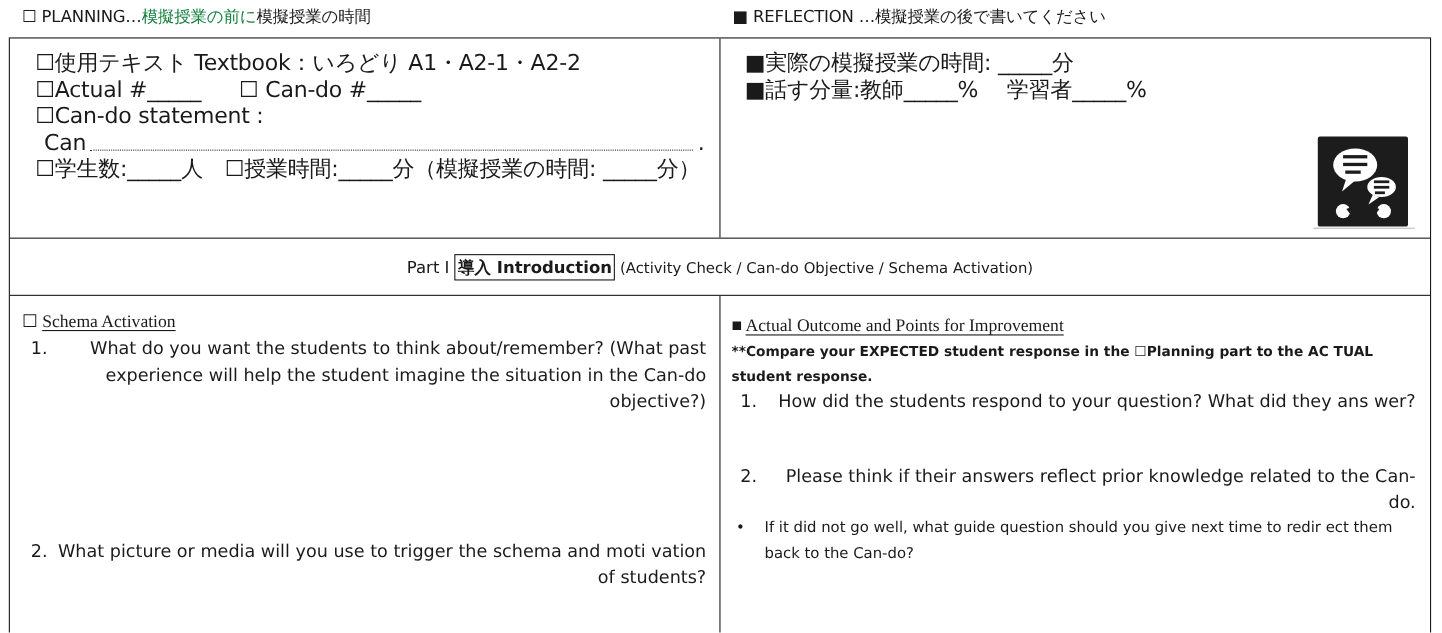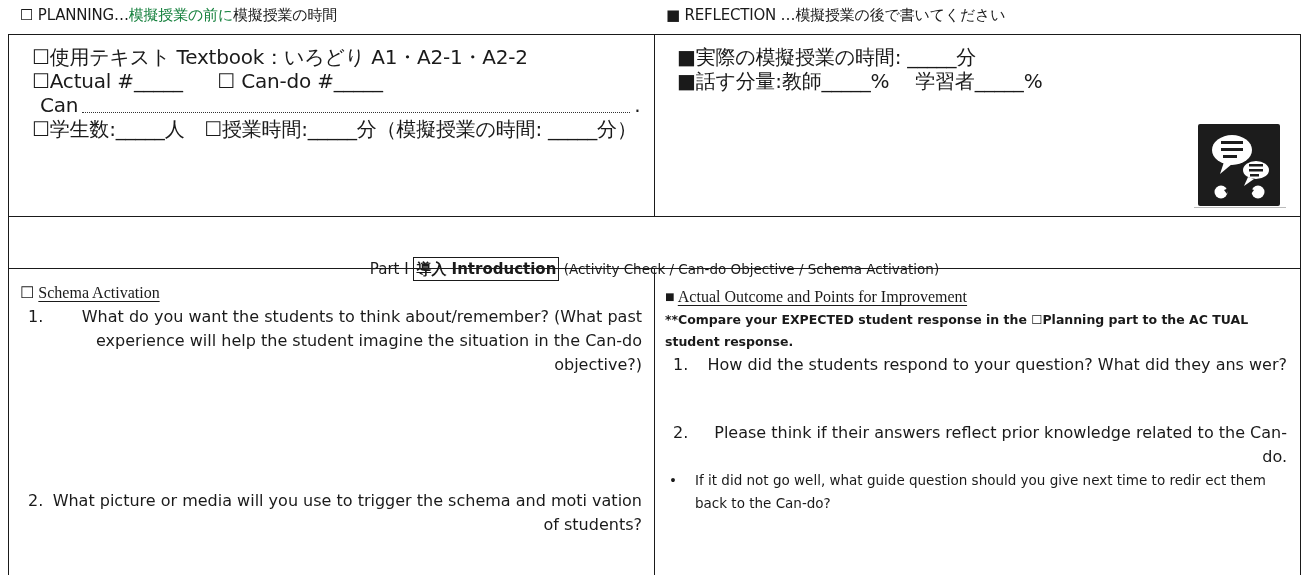--- a/index.html
+++ b/index.html
@@ -45,21 +45,21 @@
       position: absolute; left: 1189px; top: 89px; width: 82px; height: 82px;
       background: #1c1c1c; border-radius: 2px;
     }
     .icon-underline {
       position: absolute; left: 1185px; top: 172px; width: 92px; height: 1px;
       background: #bbbbbb;
     }
 
     .part-line {
       position: absolute; left: 0; right: 0; top: 14px; text-align: center;
-      font-size: 15px; line-height: 22px; white-space: nowrap; margin-top: 26px;
+      font-size: 15px; line-height: 22px; white-space: nowrap;
     }
     .part-line .small { font-size: 13.5px; }
     .boxed {
       display: inline-block; border: 1px solid #1a1a1a; padding: 0 2px;
       font-weight: bold; line-height: 22px;
     }
 
     .main .cell.l { padding: 12px 0 0 11px; }
     .main .cell.r { padding: 16px 0 0 10px; }
     .sec-title { font-size: 16px; line-height: 24px; white-space: nowrap; font-family: Liberation Serif, serif; }
@@ -90,20 +90,21 @@
   <div class="grid">
 
     <div class="row top">
       <div class="cell l">
         <div class="line">☐使用テキスト Textbook：いろどり A1・A2-1・A2-2</div>
         <div class="line">
           <span>☐Actual #_____</span>
           <span style="display:inline-block;width:22px"></span>
           <span>☐ Can-do #_____</span>
         </div>
+        <div class="line">☐Can-do statement :</div>
         <div class="line can-line">
           <span>Can</span>
           <span class="can-dots"></span>
           <span>.</span>
         </div>
         <div class="line">☐学生数:_____人　☐授業時間:_____分（模擬授業の時間: _____分）</div>
       </div>
       <div class="cell r">
         <div class="line">■実際の模擬授業の時間: _____分</div>
         <div class="line">■話す分量:教師_____%　 学習者_____%</div>

